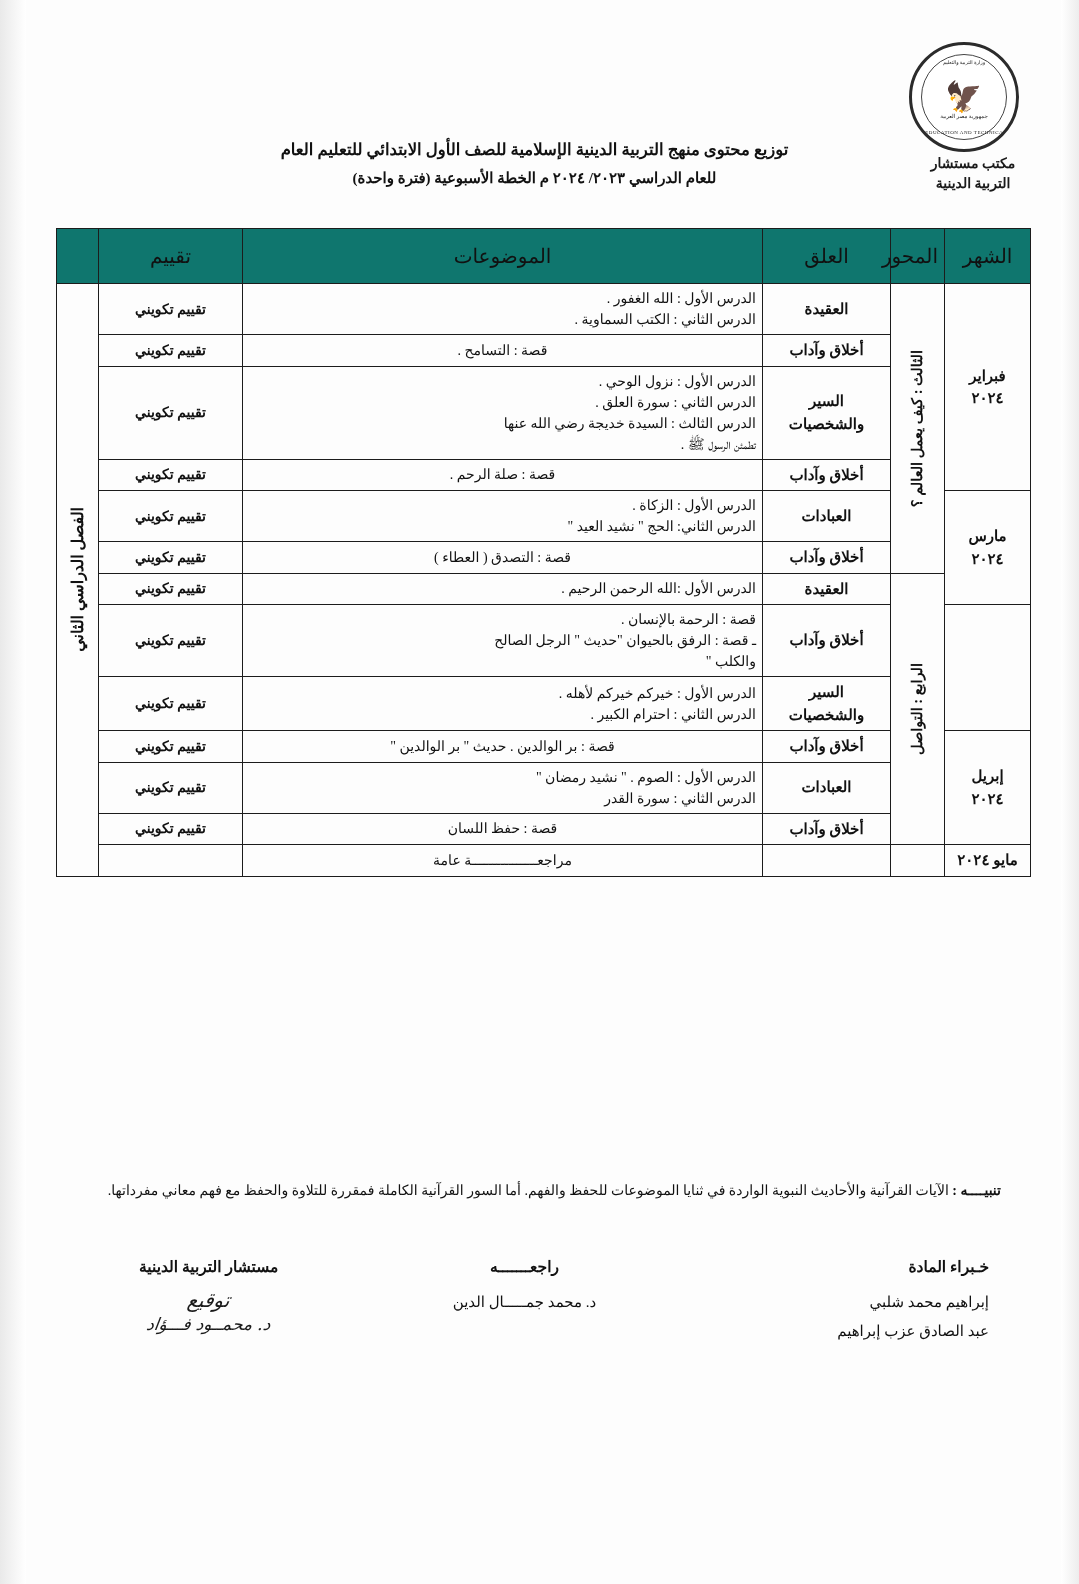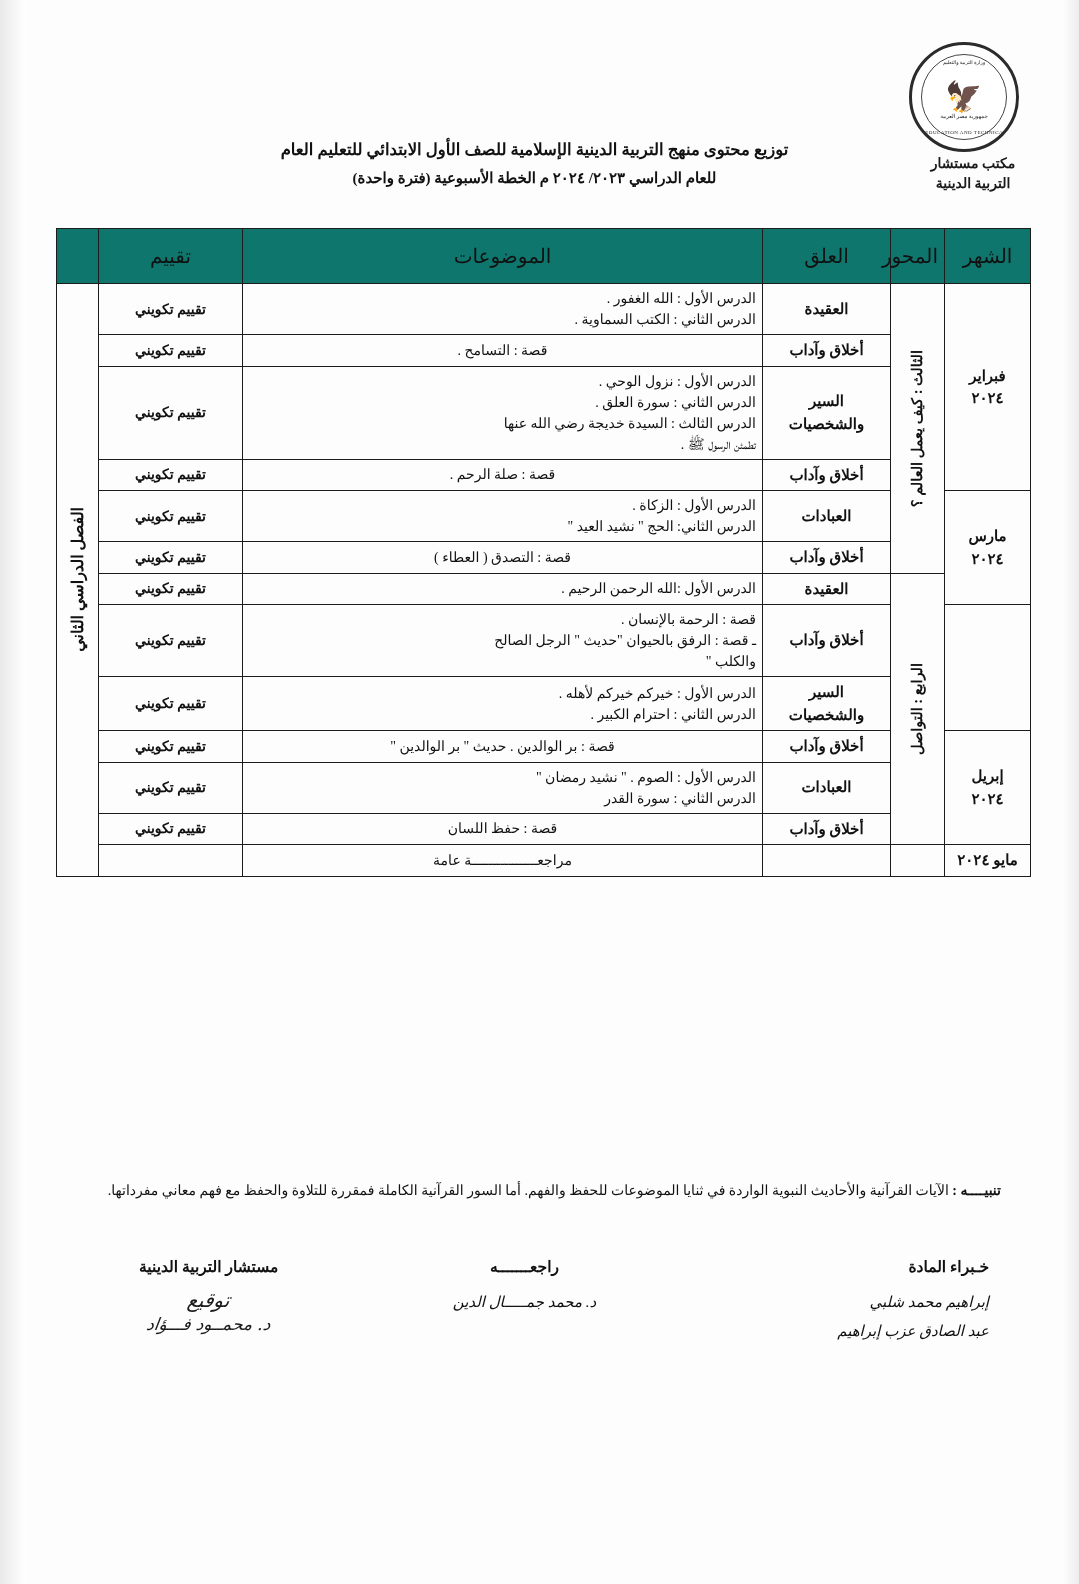--- a/index.html
+++ b/index.html
@@ -210,21 +210,20 @@
   .sign-col { width: 31%; text-align: center; }
   .sign-col.right { text-align: right; padding-right: 30px;}
   .sign-title {
     font-size: 15.5px;
     font-weight: bold;
     margin-bottom: 12px;
   }
   .sign-name {
     font-size: 15px;
     line-height: 1.95;
-    font-style: italic;
   }
   .scribble {
     margin-top: 4px;
     font-family: "DejaVu Serif", serif;
     font-size: 20px;
     font-style: italic;
     letter-spacing: -1px;
     color: #1a1a1a;
     transform: skewX(-8deg);
   }

